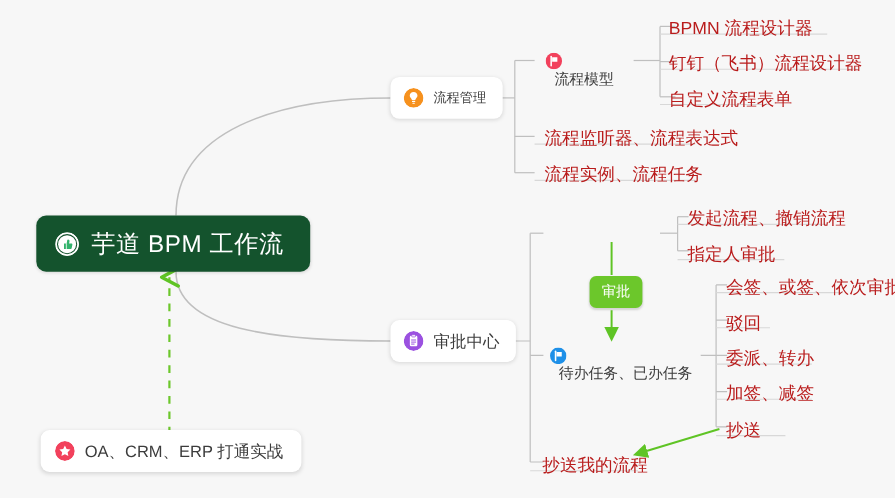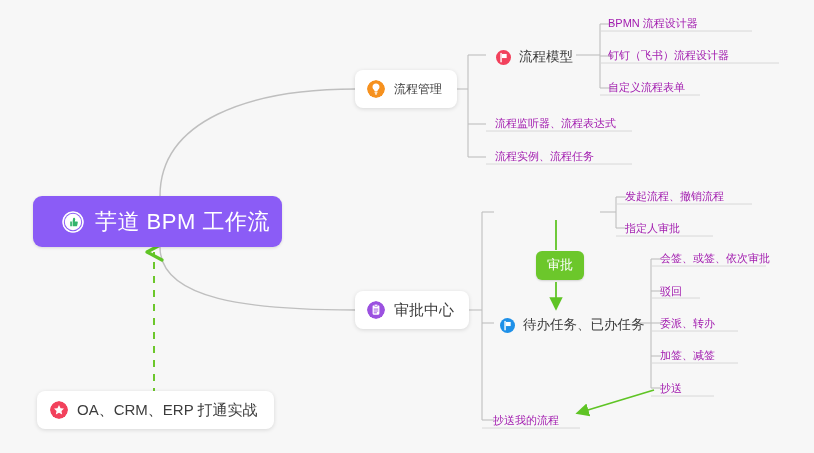--- a/index.html
+++ b/index.html
@@ -26,25 +26,25 @@
   }
 
   
   .root-node {
     position: absolute;
     left: 33px;
     top: 196px;
     width: 249px;
     height: 51px;
     border-radius: 9px;
-    background: #8b5cf6;
+    background: #14532d;
     box-shadow: 0 1px 3px rgba(0,0,0,0.12);
     display: flex;
     align-items: center;
-    padding-left: 29px;
+    padding-left: 17px;
     box-sizing: border-box;
   }
   .root-label {
     color: #ffffff;
     font-size: 22px;
     letter-spacing: 0.5px;
     margin-left: 11px;
     white-space: nowrap;
   }
 
@@ -90,35 +90,35 @@
     height: 18px;
     border-radius: 50%;
     flex: 0 0 auto;
     display: block;
   }
   .icon-sm { width: 15px; height: 15px; }
 
   
   .leaf {
     position: absolute;
-    font-size: 11px;
-    color: #a21caf;
+    font-size: 16px;
+    color: #b91c1c;
     white-space: nowrap;
     padding: 4px 6px 5px 6px;
     box-sizing: border-box;
   }
   .leaf-icon {
     position: absolute;
     display: flex;
-    align-items: center;
     white-space: nowrap;
     font-size: 13.5px;
     color: #3c3c3c;
     padding: 4px 6px 5px 6px;
     box-sizing: border-box;
+    flex-direction: column;
   }
   .leaf-icon .pill-label { font-size: 13.5px; margin-left: 8px; }
 
   
   .tag {
     position: absolute;
     background: #6cc72b;
     border-radius: 6px;
     color: #ffffff;
     font-size: 13px;

